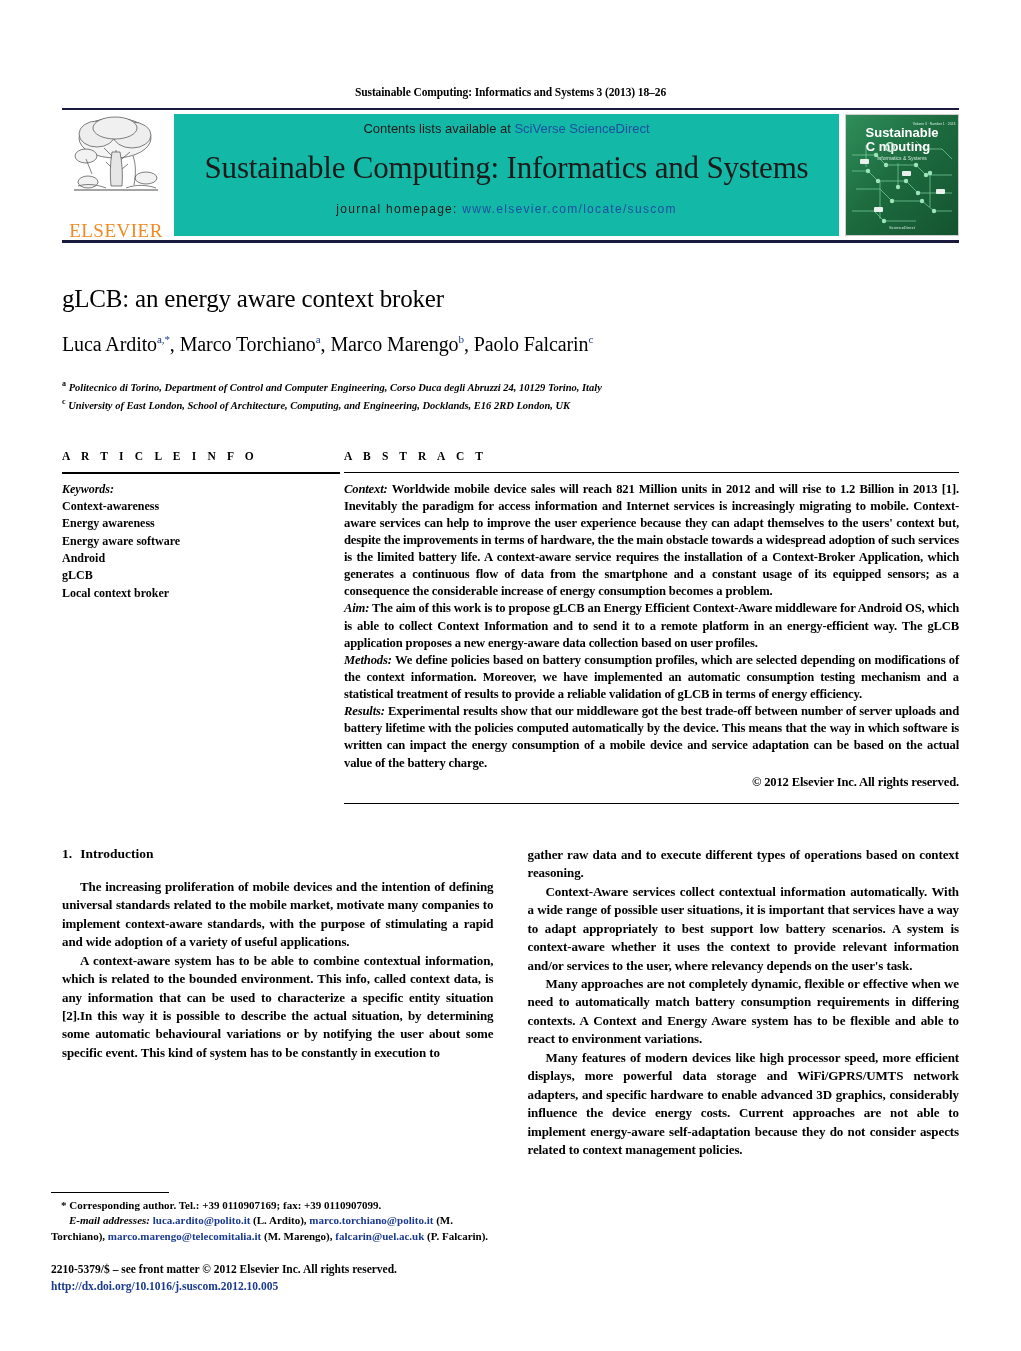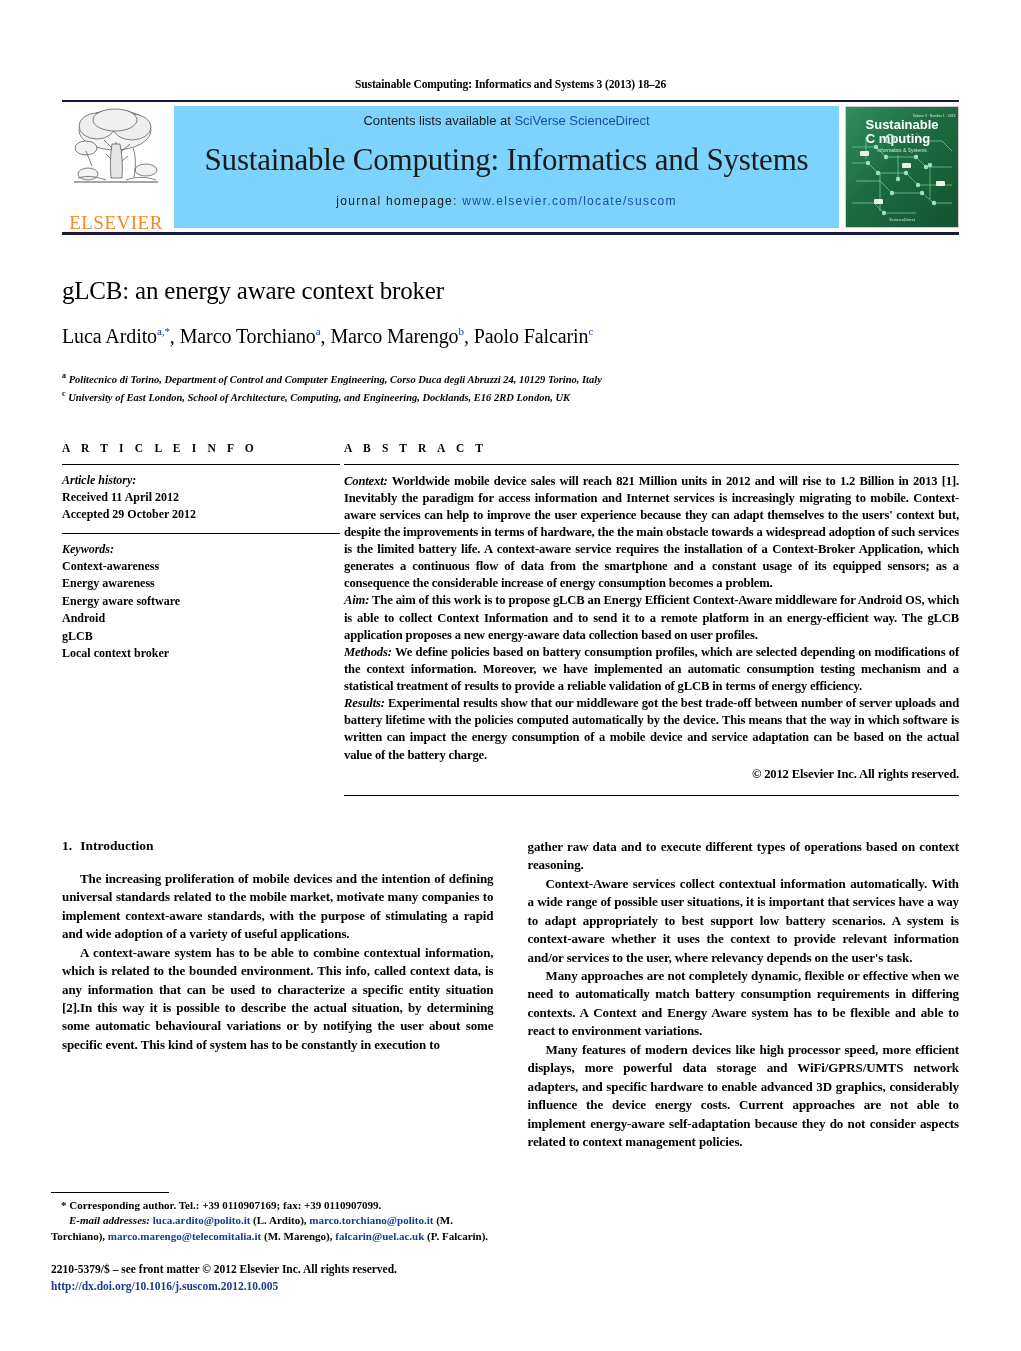--- a/index.html
+++ b/index.html
@@ -13,21 +13,21 @@
     font-family: "Liberation Serif", serif;
     color: #000000;
     position: relative;
     overflow: hidden;
   }
   .page {
     position: relative;
     width: 1021px;
     height: 1351px;
     box-sizing: border-box;
-    padding: 8px 62px;
+    padding: 16px 62px;
   }
 
   
   .running-head {
     text-align: center;
     font-size: 11.5px;
     font-weight: bold;
     letter-spacing: -0.1px;
     padding-top: 70px;
     padding-bottom: 10px;
@@ -57,21 +57,21 @@
   .elsevier-word {
     font-family: "Liberation Serif", serif;
     font-size: 19px;
     letter-spacing: 0.5px;
     color: #f08a22;
     line-height: 1;
     margin-top: 1px;
   }
   .journal-band {
     flex: 1 1 auto;
-    background: #7dd3fc;
+    background: #14b8a6;
     margin: 4px 6px 4px 4px;
     display: flex;
     flex-direction: column;
     justify-content: center;
     align-items: center;
     text-align: left;
   }
   .contents-line {
     font-family: "Liberation Sans", sans-serif;
     font-size: 13px;
@@ -302,25 +302,20 @@
       <div><sup>a</sup> <span>Politecnico di Torino, Department of Control and Computer Engineering, Corso Duca degli Abruzzi 24, 10129 Torino, Italy</span></div>
       <div><sup>c</sup> <span>University of East London, School of Architecture, Computing, and Engineering, Docklands, E16 2RD London, UK</span></div>
     </div>
   </div>
 
   <div class="info-abstract">
 
     <div class="col-info">
       <div class="sec-head">A R T I C L E   I N F O</div>
       <div class="rule-thick"></div>
-      <div class="history-block">
-        <div class="lbl">Article history:</div>
-        <div>Received 11 April 2012</div>
-        <div>Accepted 29 October 2012</div>
-      </div>
       <div class="rule-thin"></div>
       <div class="kw-block">
         <div class="lbl">Keywords:</div>
         <div>Context-awareness</div>
         <div>Energy awareness</div>
         <div>Energy aware software</div>
         <div>Android</div>
         <div>gLCB</div>
         <div>Local context broker</div>
       </div>

